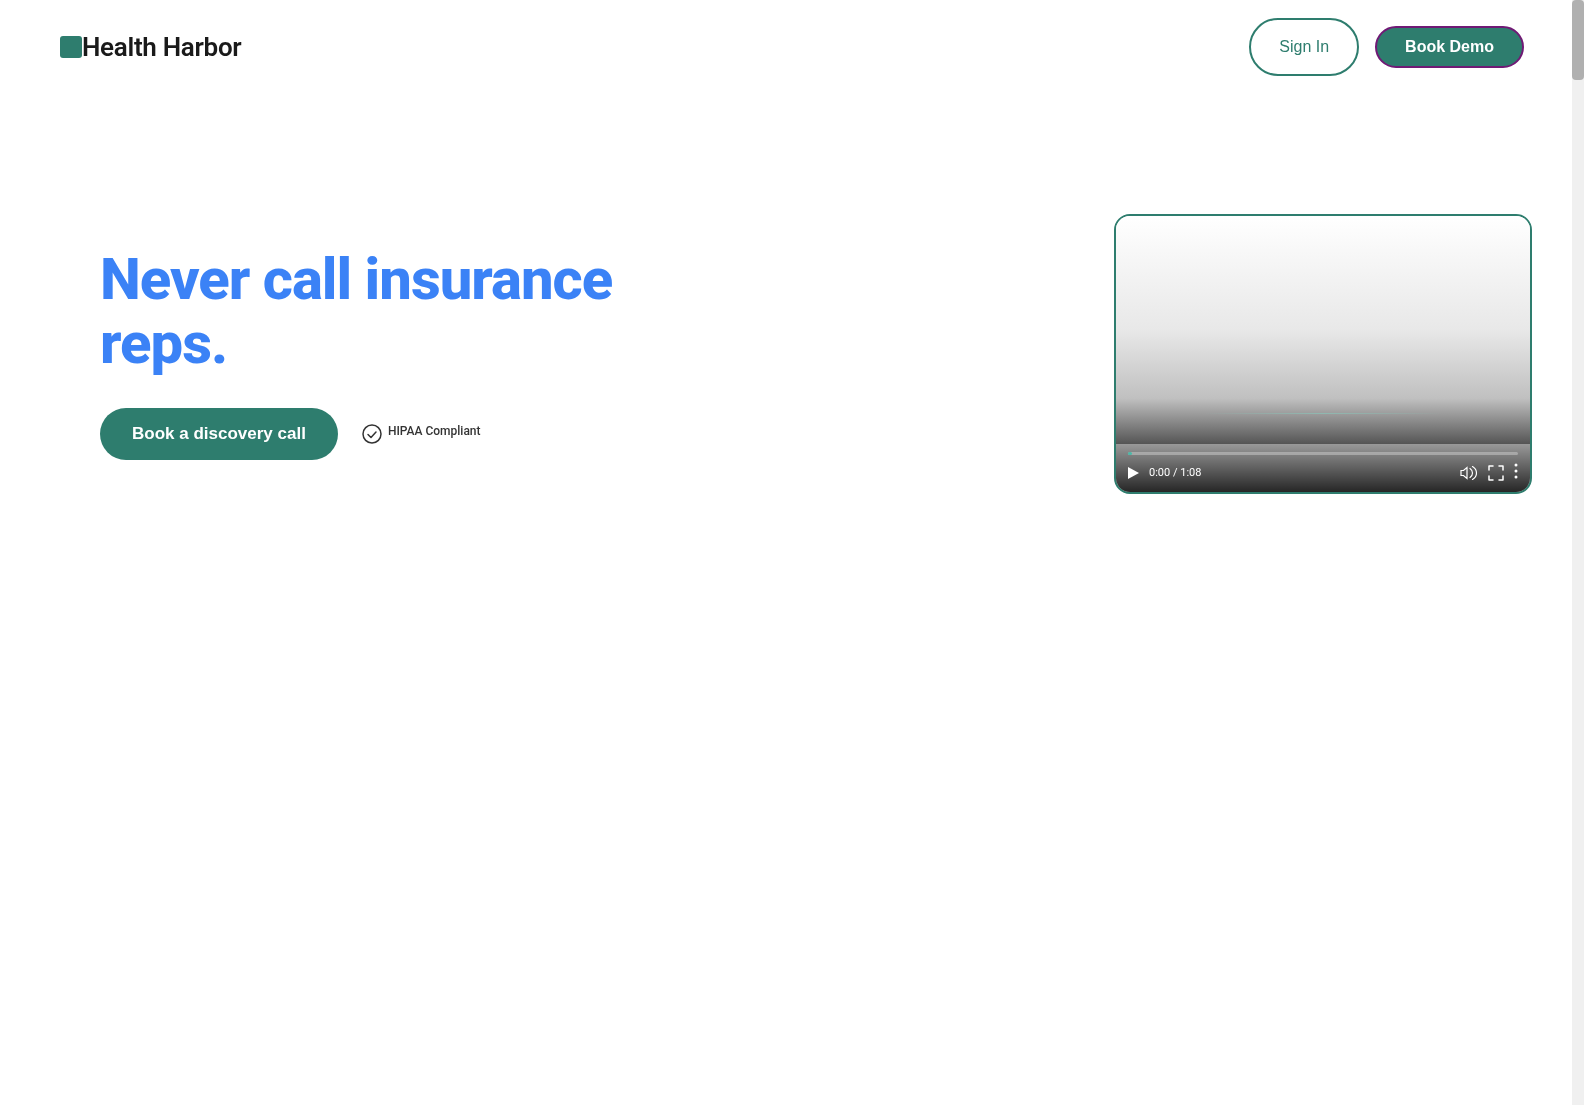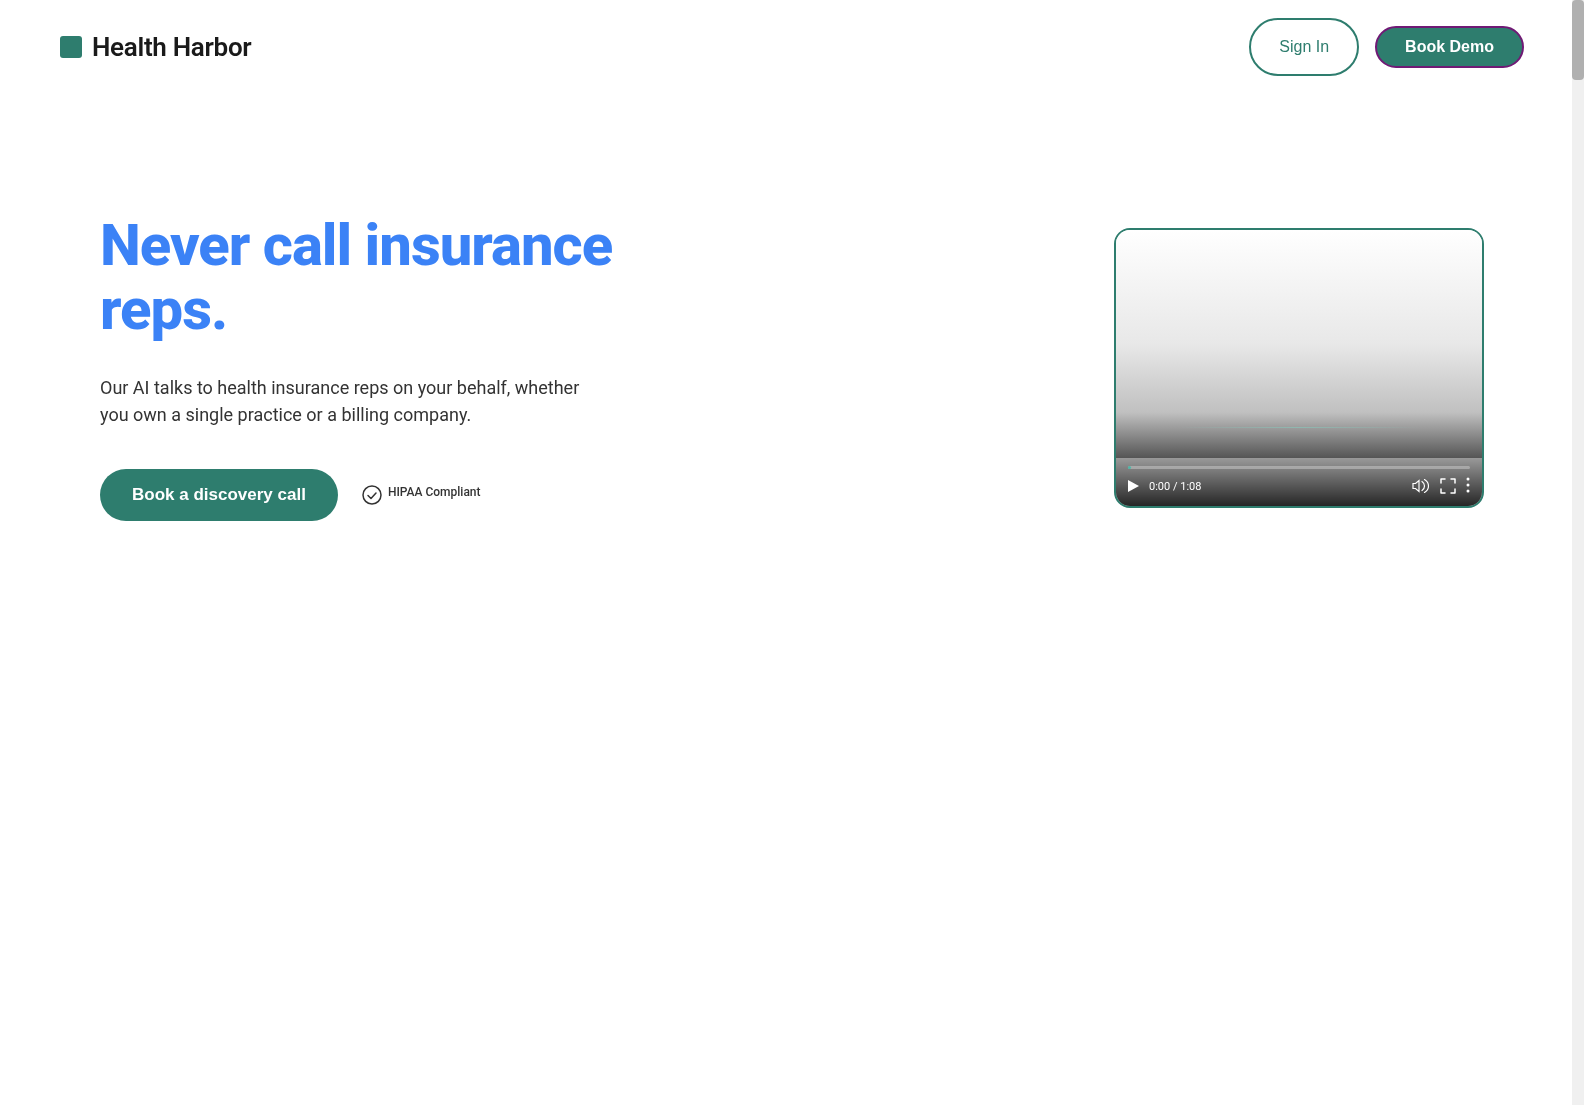--- a/index.html
+++ b/index.html
@@ -21,21 +21,20 @@
       display: flex;
       align-items: center;
       justify-content: space-between;
       padding: 18px 60px;
       background: #ffffff;
     }
 
     .logo-area {
       display: flex;
       align-items: center;
-      gap: 10px;
     }
 
     .logo-icon {
       width: 22px;
       height: 22px;
       background: #2e7d6e;
       border-radius: 3px;
       flex-shrink: 0;
     }
 
@@ -143,21 +142,21 @@
       flex: 1;
       max-width: 370px;
       margin-left: 80px;
     }
 
     .video-container {
       border: 2.5px solid #2e7d6e;
       border-radius: 16px;
       overflow: hidden;
       background: #ffffff;
-      width: 370px;
+      width: 418px;
       height: 280px;
       display: flex;
       flex-direction: column;
       position: relative;
     }
 
     .video-screen {
       flex: 1;
       background: linear-gradient(180deg, #ffffff 0%, #e8e8e8 50%, #c0c0c0 80%, #555555 100%);
       position: relative;
@@ -284,21 +283,20 @@
     <button class="btn-book-demo">Book Demo</button>
   </div>
 </header>
 
 <section class="hero">
   <div class="hero-left">
     <h1 class="hero-title">
       <span>Never call insurance</span><br>
       <span>reps.</span>
     </h1>
-    <p class="hero-subtitle">Our AI talks to health insurance reps on your behalf, whether you own a single practice or a billing company.</p>
     <div class="hero-cta-row">
       <button class="btn-discovery">Book a discovery call</button>
       <div class="hipaa-badge">
         <svg class="check-circle-icon" viewBox="0 0 20 20" fill="none" xmlns="http://www.w3.org/2000/svg">
           <circle cx="10" cy="10" r="9" stroke="#333333" stroke-width="1.5"></circle>
           <path d="M6 10.5l3 3 5-5.5" stroke="#333333" stroke-width="1.5" stroke-linecap="round" stroke-linejoin="round"></path>
         </svg>
         <span>HIPAA Compliant</span>
       </div>
     </div>

